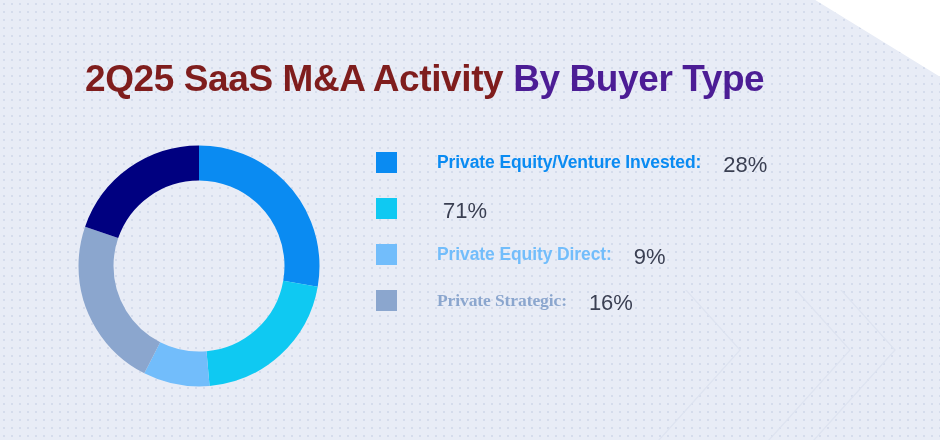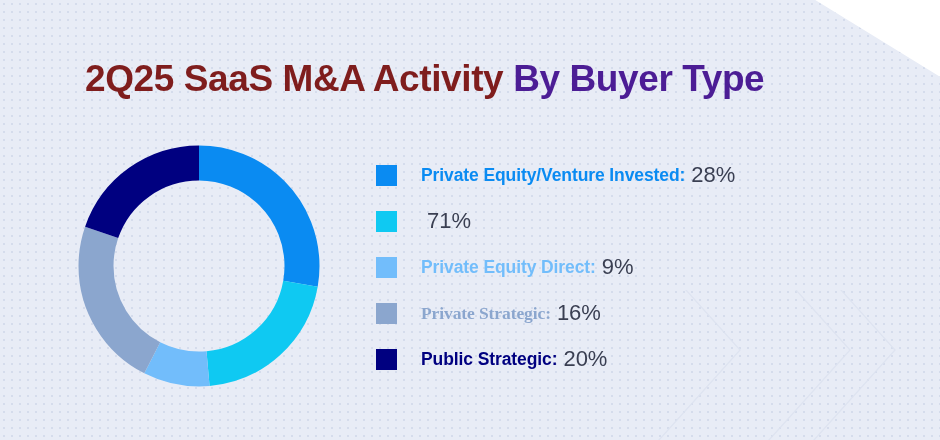--- a/index.html
+++ b/index.html
@@ -65,22 +65,22 @@
   .donut-svg { display:block; width:242px; height:242px; }
 
   
   .legend {
     position:absolute;
     left:376px; top:152px;
     width:500px;
   }
   .legend-row {
     display:flex;
-    align-items:center;
     height:46px;
+    gap:16px;
   }
   .legend-swatch {
     width:21px; height:21px;
     flex:0 0 21px;
     margin-right:24px;
   }
   .legend-label {
     font-size:17.5px;
     font-weight:bold;
     letter-spacing:-.1px;
@@ -140,20 +140,15 @@
       <div class="legend-row">
         <span class="legend-swatch" style="background: rgb(114, 189, 251);"></span>
         <span class="legend-label" style="color: rgb(114, 189, 251);">Private Equity Direct:</span>
         <span class="legend-value">9%</span>
       </div>
       <div class="legend-row">
         <span class="legend-swatch" style="background: rgb(139, 166, 206);"></span>
         <span class="legend-label" style="color: rgb(139, 166, 206); font-family: Liberation Serif, serif;">Private Strategic:</span>
         <span class="legend-value">16%</span>
       </div>
-      <div class="legend-row">
-        <span class="legend-swatch" style="background: rgb(0, 0, 128);"></span>
-        <span class="legend-label" style="color: rgb(0, 0, 128);">Public Strategic:</span>
-        <span class="legend-value">20%</span>
-      </div>
     </div>
 
 </div>
 
 </body></html>

